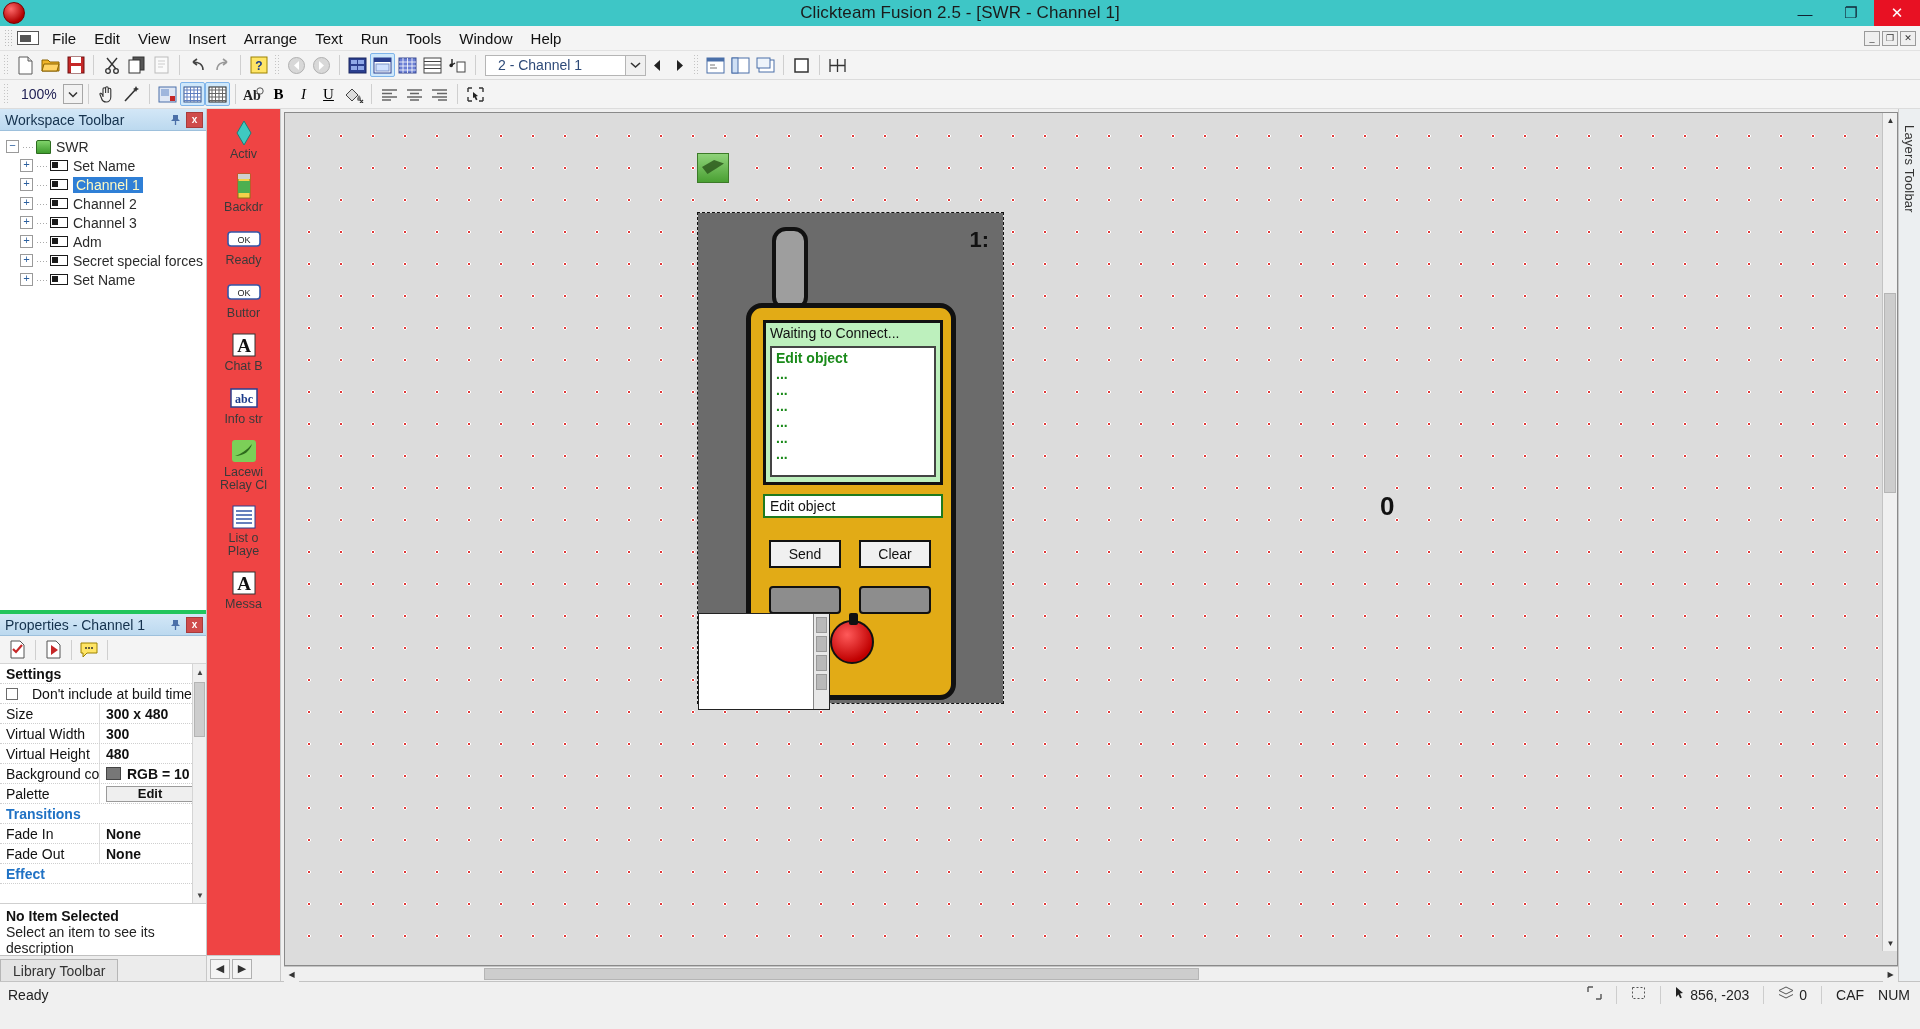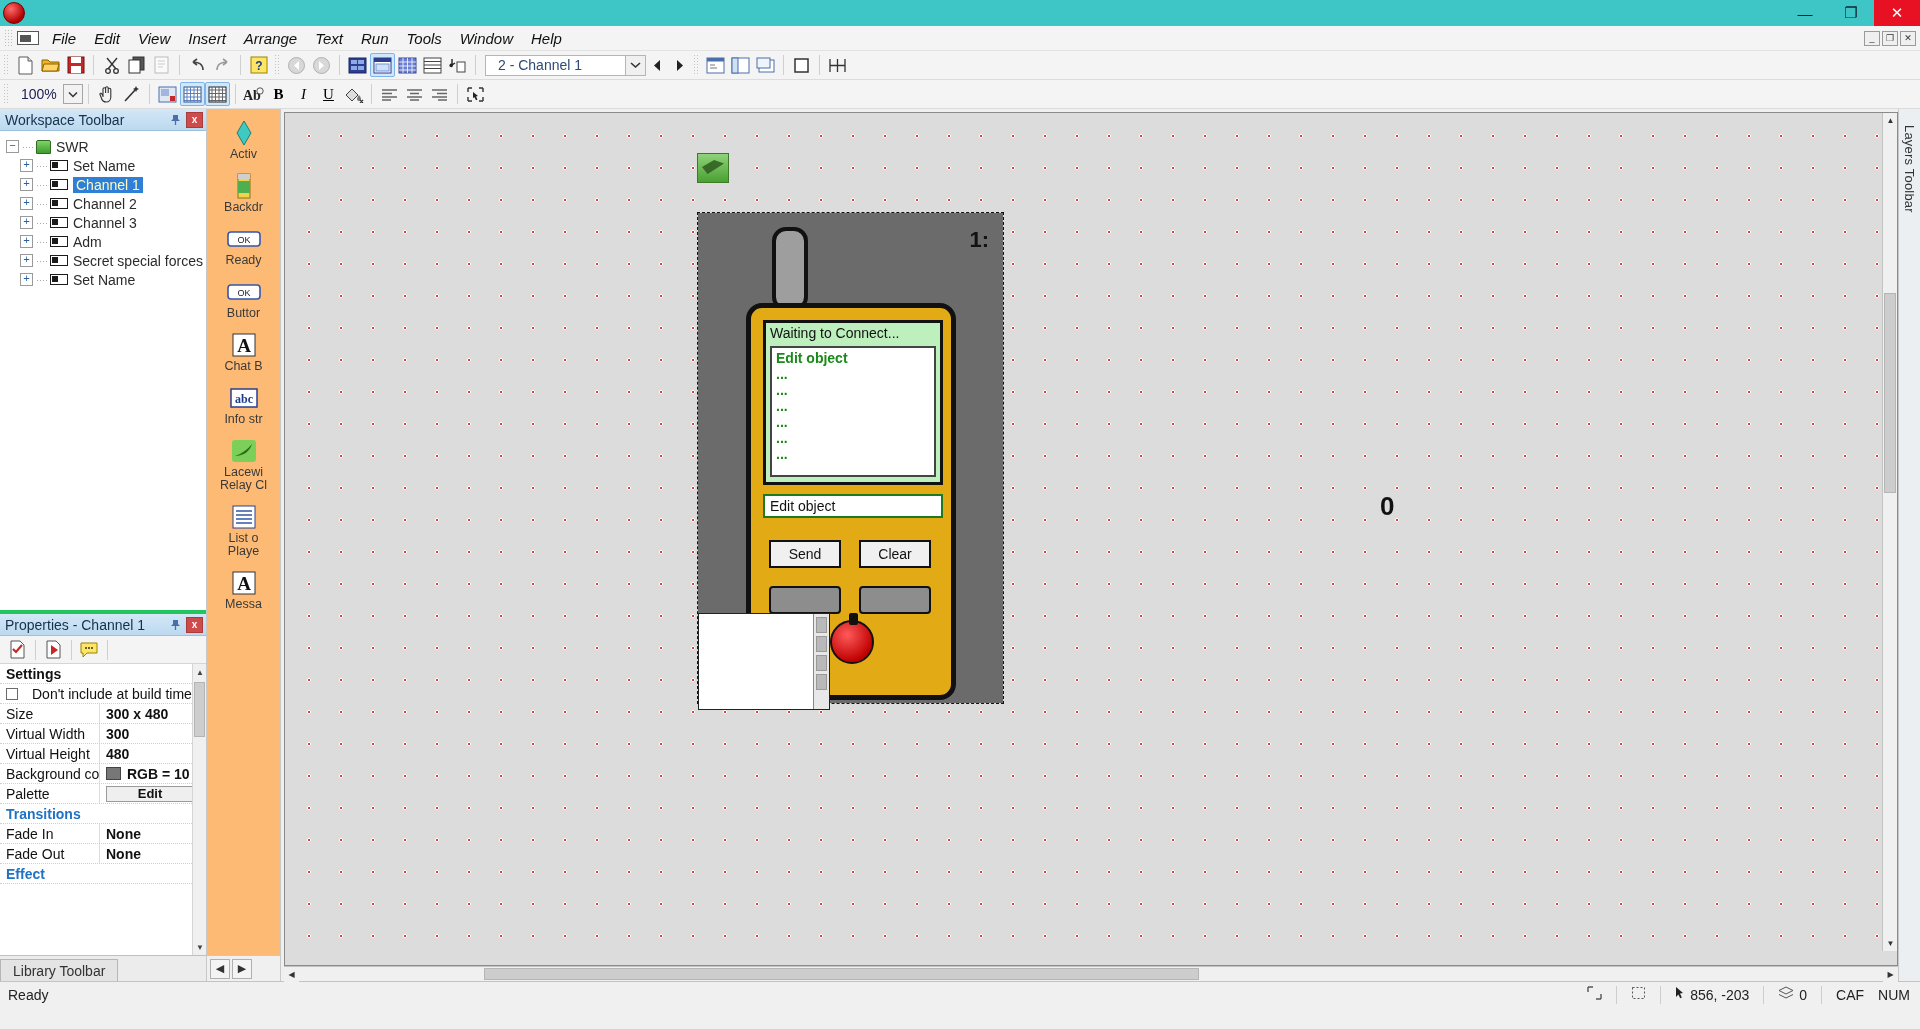--- a/index.html
+++ b/index.html
@@ -32,21 +32,21 @@
   .wbtn.close { background:#e81123; color:#fff; }
 
   
   .menubar {
     height:25px; background:#f4f4f4; display:flex; align-items:center;
     border-bottom:1px solid #e2e2e2; position:relative;
   }
   .gripd { width:9px; height:19px; margin:0 2px 0 4px;
     background-image:radial-gradient(#bdbdbd 40%, transparent 41%);
     background-size:3px 3px; }
-  .menubar .mi { padding:3px 9px; font-size:15px; color:#111;font-style:italic; }
+  .menubar .mi { padding:3px 9px; font-size:15px; color:#111; }
   .menuicon { width:22px; height:14px; border:1px solid #555; background:#fff;
               margin:0 4px 0 2px; position:relative; }
   .menuicon:after{content:"";position:absolute;left:2px;top:3px;width:11px;height:7px;background:#555;}
   .winbtns2 { margin-left:auto; display:flex; gap:2px; padding-right:4px; }
   .wb2 { width:16px;height:15px;border:1px solid #9a9a9a;background:#efefef;
          font-size:9px;line-height:13px;text-align:center;color:#333; }
 
   
   .tbrow { height:29px; background:#f4f4f4; display:flex; align-items:center;
            border-bottom:1px solid #dcdcdc; }
@@ -126,21 +126,21 @@
   .pscroll .thumb{position:absolute;left:1px;top:18px;width:11px;height:55px;background:#cdcdcd;border:1px solid #b4b4b4;}
   .pscroll .ar{position:absolute;left:0;width:14px;height:16px;display:flex;align-items:center;justify-content:center;font-size:8px;color:#444;}
   .propdesc { height:52px; background:#fff; border-top:1px solid #cfcfcf; padding:4px 6px; font-size:14px; }
   .propdesc .d1 { font-weight:bold; color:#111; }
   .propdesc .d2 { color:#222; }
   .libbar { height:26px; background:#ececec; border-top:1px solid #c0c0c0; display:flex; align-items:flex-end; }
   .libtab { height:22px; border:1px solid #b6b6b6; border-bottom:none; background:#e4e4e4;
             padding:0 12px; font-size:14px; display:flex; align-items:center; color:#333; }
 
   
-  .objstrip { width:74px; background:#fdba74; border-right:1px solid #c8c8c8;
+  .objstrip { width:74px; background:#ef4444; border-right:1px solid #c8c8c8;
               display:flex; flex-direction:column;gap:24px; }
   .objlist { flex:1; overflow:hidden; padding-top:3px; }
   .objitem { display:flex; flex-direction:column; align-items:center; padding:6px 2px 4px; }
   .objitem .oi { height:30px; display:flex; align-items:center; justify-content:center; }
   .objitem .ol { font-size:12.5px; color:#3a3a3a; text-align:center; line-height:13px;
                  width:70px; overflow:hidden; white-space:nowrap; text-overflow:clip; }
   .objnav { height:26px; border-top:1px solid #c8c8c8; display:flex; align-items:center;
             justify-content:flex-start; gap:2px; padding-left:3px; background:#f0f0f0; }
   .navb { width:20px;height:20px;border:1px solid #b0b0b0;background:#f4f4f4;
           display:flex;align-items:center;justify-content:center;font-size:11px;color:#333; }
@@ -216,20 +216,21 @@
   .sb-l { padding-left:8px; }
   .sb-r { margin-left:auto; display:flex; align-items:center; gap:14px; padding-right:10px; }
   .sb-cell { display:flex; align-items:center; gap:5px; }
   .sb-div { width:1px; height:18px; background:#cdcdcd; }
 </style>
 </head>
 <body>
 
 <div class="titlebar">
   <div class="logo"></div>
+  <div class="tt">Clickteam Fusion 2.5 - [SWR - Channel 1]</div>
   <div class="wbtns">
     <div class="wbtn">—</div>
     <div class="wbtn">❐</div>
     <div class="wbtn close">✕</div>
   </div>
 </div>
 
 <div class="menubar">
   <div class="gripd"></div>
   <div class="menuicon"></div>
@@ -666,20 +667,24 @@
           <div class="pn blue">Effect</div>
         </div>
 
         <div class="pscroll">
           <div class="ar" style="top:0">▲</div>
           <div class="thumb"></div>
           <div class="ar" style="bottom:0">▼</div>
         </div>
       </div>
 
+      <div class="propdesc">
+        <div class="d1">No Item Selected</div>
+        <div class="d2">Select an item to see its description</div>
+      </div>
     </div>
 
     <div class="libbar">
       <div class="libtab">Library Toolbar</div>
     </div>
   </div>
 
   <div class="objstrip">
     <div class="objlist">
 

